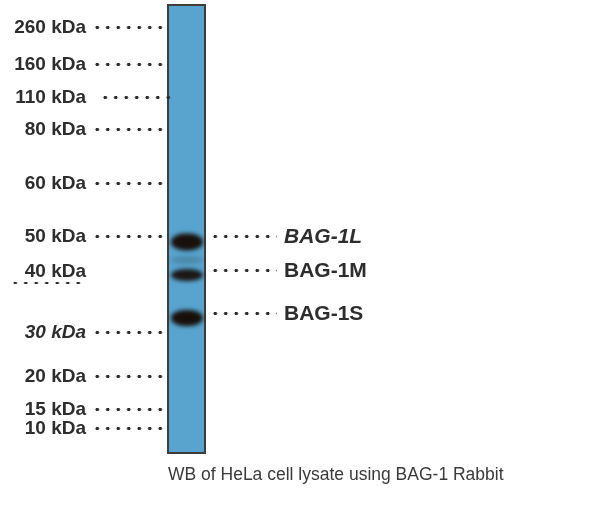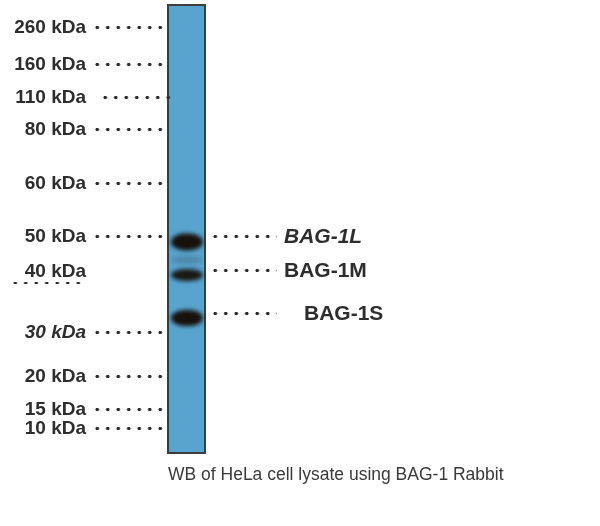--- a/index.html
+++ b/index.html
@@ -164,21 +164,21 @@
       <div class="bandlabel-row" style="top: 236px; font-style: italic;">
         <span class="leader"></span>
         <span class="band-name">BAG-1L</span>
       </div>
 
       <div class="bandlabel-row" style="top: 270px;">
         <span class="leader"></span>
         <span class="band-name">BAG-1M</span>
       </div>
 
-      <div class="bandlabel-row" style="top: 313px; gap: 20px;">
+      <div class="bandlabel-row" style="top: 313px;">
         <span class="leader"></span>
         <span class="band-name">BAG-1S</span>
       </div>
     </div>
 
   <div class="caption">
     <div>WB of HeLa cell lysate using BAG-1 Rabbit</div>
   </div>
 
 </div>

